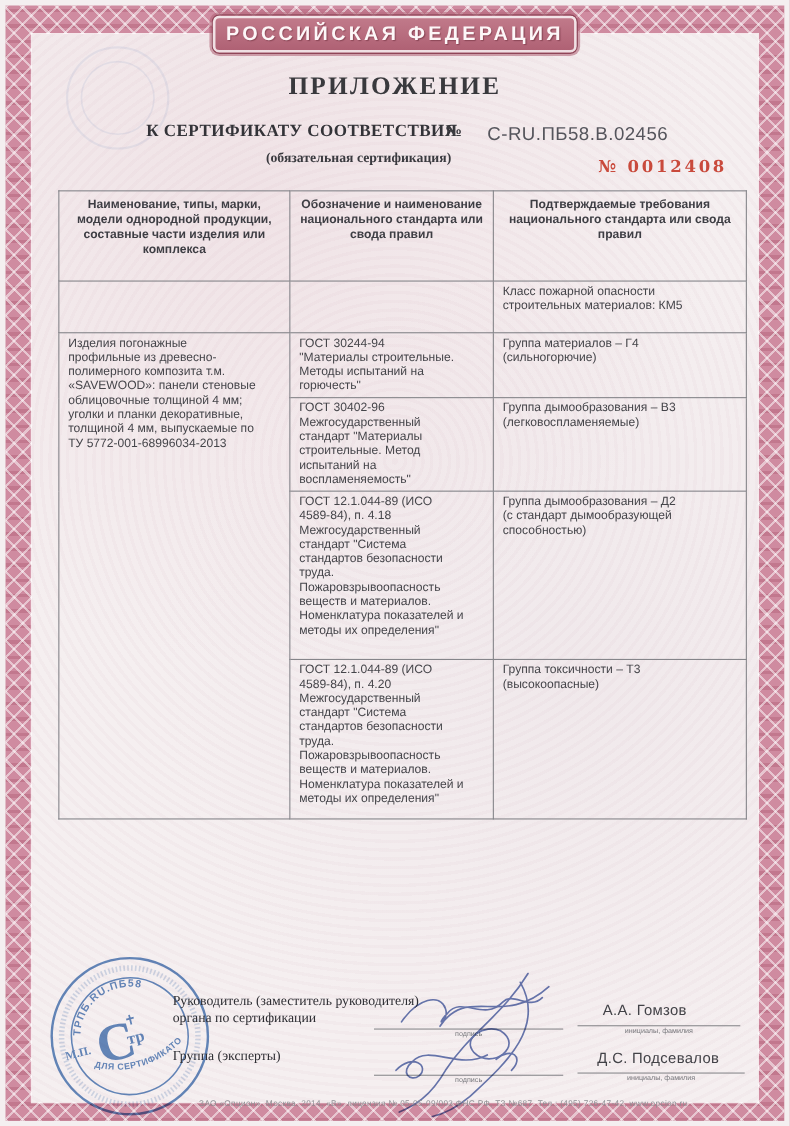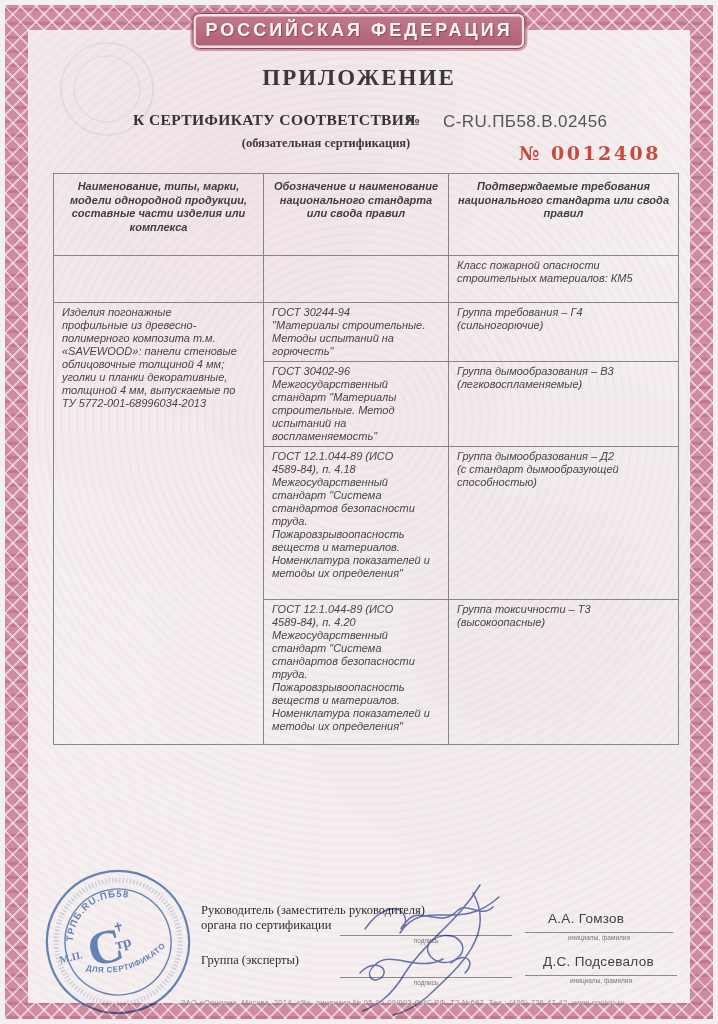--- a/index.html
+++ b/index.html
@@ -48,42 +48,42 @@
   }
   .sub-label{ top:106px; left:128px;
     font-family:"Liberation Serif", serif; font-weight:bold; font-size:15.5px; color:#333338; letter-spacing:.4px;}
   .sub-no{ top:107px; left:400px;
     font-family:"Liberation Serif", serif; font-weight:bold; font-size:15px; color:#3c3c40;}
   .cert-number{ top:107px; left:438px; font-size:17px; color:#55555c; letter-spacing:.4px;}
   .cert-type{ top:131px; left:196px; width:250px; text-align:center;
     font-family:"Liberation Serif", serif; font-weight:bold; font-size:12.5px; color:#3a3a3f;}
   .blank-number{ top:137px; right:52px;
     font-family:"DejaVu Serif", serif; font-weight:bold;
-    font-size:19px; letter-spacing:2.5px; color:#c94a3c;}
+    font-size:15px; letter-spacing:2.5px; color:#c94a3c;}
   
   .table-wrap{ top:168px; left:48px; }
-  table.cert{ border-collapse:collapse; table-layout:fixed; width:625px;font-style:italic; }
+  table.cert{ border-collapse:collapse; table-layout:fixed; width:625px; }
   table.cert th, table.cert td{
     border:1px solid #85858a;
     vertical-align:top;
     color:#45454a;
     background:transparent;
   }
   table.cert th{
     font-size:11px; font-weight:bold; line-height:13.5px;
     text-align:center; padding:6px 6px 4px; color:#3e3e44; height:82px; box-sizing:border-box;
   }
   table.cert td{
     font-size:11px; line-height:13px; padding:3px 8px; box-sizing:border-box;
   }
   td.pre{ white-space:pre-line; }
   tr.r1 td{height:47px;} tr.r2 td{height:58px;} tr.r3 td{height:82px;}
   tr.r4 td{height:153px;} tr.r5 td{height:145px;}
   
-  .sig-label{ font-family:"Liberation Serif", serif; font-size:12.5px; color:#2e2e33; white-space:pre-line; line-height:15px;margin-left:44px;}
+  .sig-label{ font-family:"Liberation Serif", serif; font-size:12.5px; color:#2e2e33; white-space:pre-line; line-height:15px;}
   .head-label{ top:898px; left:152px;}
   .expert-label{ top:948px; left:152px;}
   .sig-line{ border-bottom:1px solid #8a8a8e; height:0;}
   .line1{ top:930px; left:335px; width:172px;}
   .line2{ top:972px; left:335px; width:172px;}
   .nline1{ top:927px; left:520px; width:148px;}
   .nline2{ top:970px; left:520px; width:152px;}
   .sig-caption{ font-size:6.5px; color:#77777c; text-align:center;}
   .cap1{ top:932px; left:335px; width:172px;}
   .cap2{ top:974px; left:335px; width:172px;}
@@ -149,21 +149,21 @@
 полимерного композита т.м.
 «SAVEWOOD»: панели стеновые
 облицовочные толщиной 4 мм;
 уголки и планки декоративные,
 толщиной 4 мм, выпускаемые по
 ТУ 5772-001-68996034-2013</td>
           <td class="pre">ГОСТ 30244-94
 "Материалы строительные.
 Методы испытаний на
 горючесть"</td>
-          <td class="pre">Группа требования – Г4
+          <td class="pre">Группа материалов – Г4
 (сильногорючие)</td>
         </tr>
         <tr class="r3">
           <td class="pre">ГОСТ 30402-96
 Межгосударственный
 стандарт "Материалы
 строительные. Метод
 испытаний на
 воспламеняемость"</td>
           <td class="pre">Группа дымообразования – В3

